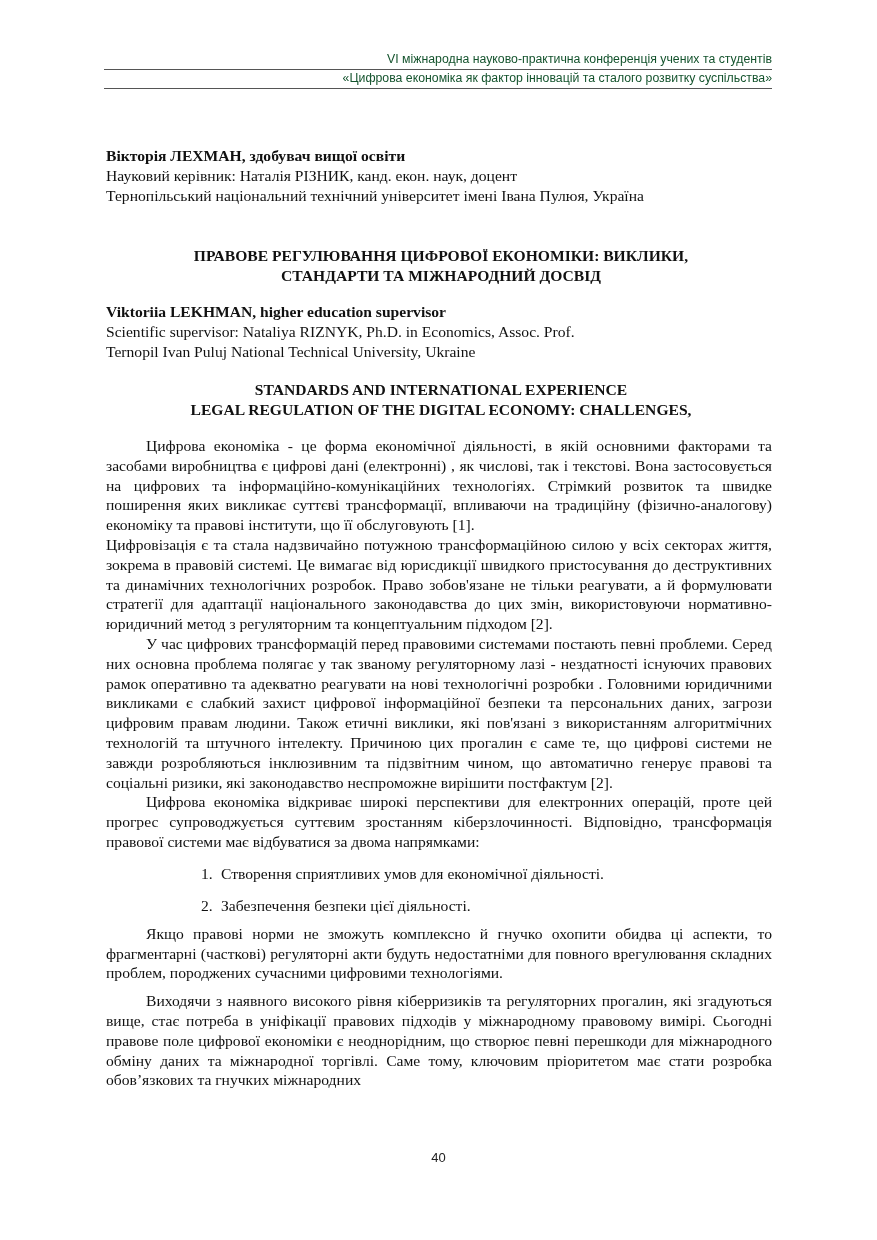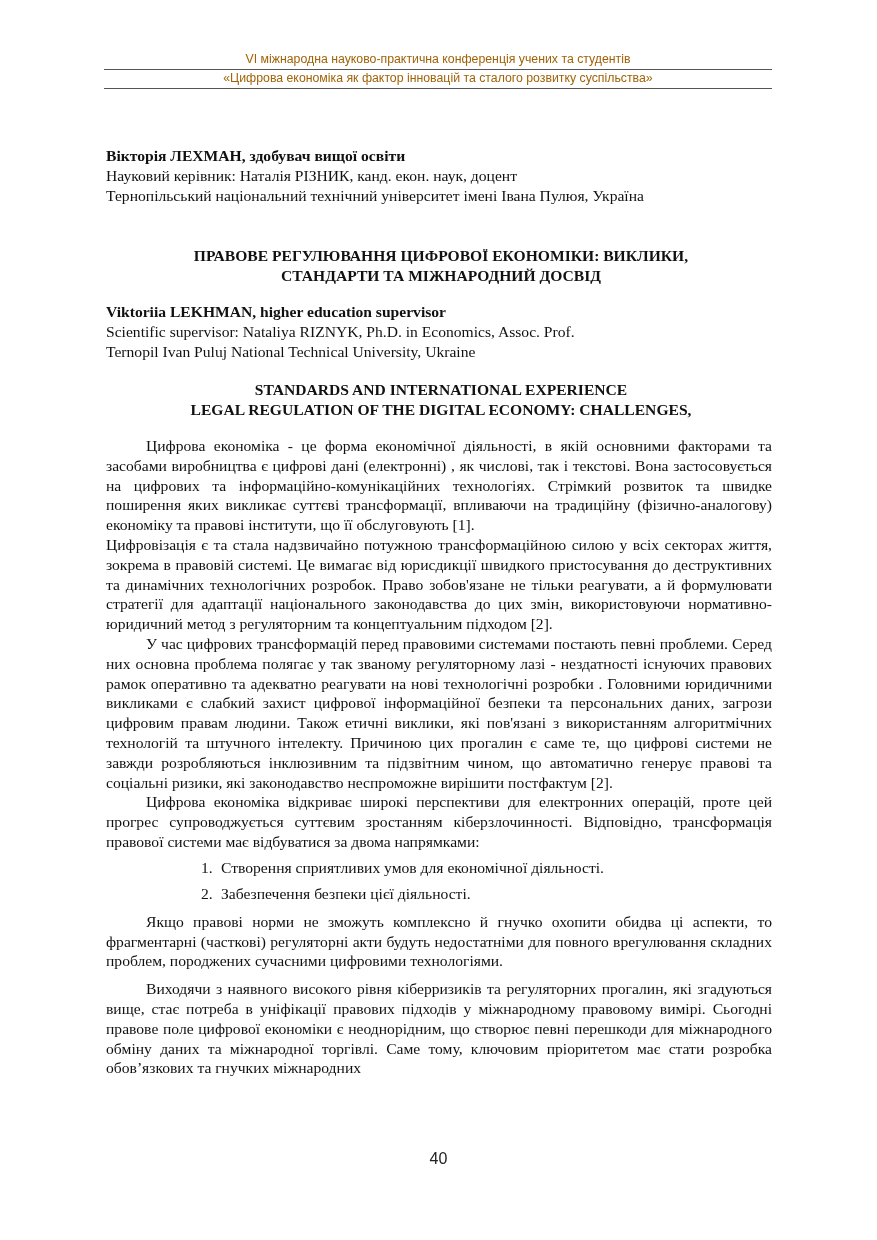--- a/index.html
+++ b/index.html
@@ -1,38 +1,38 @@
 <!DOCTYPE html>
 <html><head>
 <meta charset="utf-8">
 <style>
   html, body { margin: 0; padding: 0; background: #ffffff; }
   body { width: 877px; height: 1240px; position: relative; overflow: hidden; color: #111; }
   .page { position: absolute; left: 0; top: 0; width: 877px; height: 1240px; }
 
-  .hdr { position: absolute; left: 104px; width: 668px; font-family: "Liberation Sans", sans-serif; font-size: 12.3px; color: #a16207; text-align: center; }
+  .hdr { position: absolute; left: 104px; width: 668px; font-family: "Liberation Sans", sans-serif; font-size: 12.3px; color: #14532d; text-align: right; }
   .hdr-line1 { top: 52px; }
   .hdr-rule1 { position: absolute; left: 104px; width: 668px; top: 69px; height: 0; border-top: 1px solid #555; }
   .hdr-line2 { top: 71px; }
   .hdr-rule2 { position: absolute; left: 104px; width: 668px; top: 88px; height: 0; border-top: 1px solid #555; }
   .hdr-line3 { top: 91px; }
 
   .serif { font-family: "Liberation Serif", serif; }
   .meta { position: absolute; left: 106px; width: 670px; font-size: 15.6px; line-height: 20px; }
   .b { font-weight: bold; }
 
   .title { position: absolute; left: 106px; width: 670px; text-align: center; font-weight: bold; font-size: 15.6px; line-height: 20px; }
 
   .body-text { position: absolute; left: 106px; width: 666px; font-size: 15.6px; line-height: 19.8px; text-align: justify; }
   .body-text p { margin: 0; text-indent: 40px; }
   .list { margin: 0; padding: 0; list-style: none; }
-  .list li { padding-left: 95px; line-height: 20px; margin-top: 6px; }
+  .list li { padding-left: 95px; line-height: 20px; margin-top: 12px; }
   .list .num { display: inline-block; width: 20px; }
 
-  .page-num { position: absolute; top: 1150px; left: 0; width: 877px; text-align: center; font-family: "Liberation Sans", sans-serif; font-size: 16px; color: #222; }
+  .page-num { position: absolute; top: 1150px; left: 0; width: 877px; text-align: center; font-family: "Liberation Sans", sans-serif; font-size: 13px; color: #222; }
 </style>
 </head>
 <body>
 
 <div class="page">
 
   <div class="hdr hdr-line1">VI міжнародна науково-практична конференція учених та студентів</div>
   <div class="hdr-rule1"></div>
   <div class="hdr hdr-line2">«Цифрова економіка як фактор інновацій та сталого розвитку суспільства»</div>
   <div class="hdr-rule2"></div>

